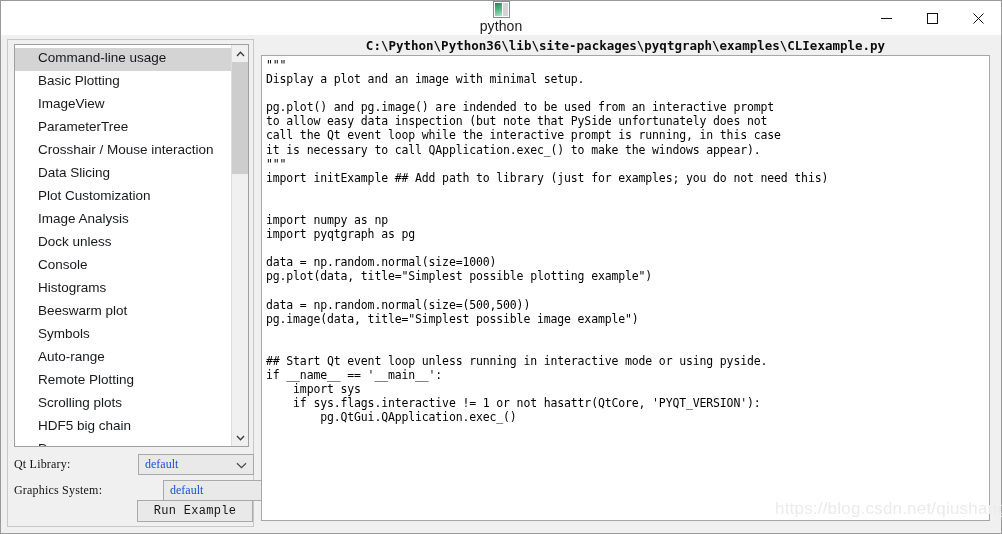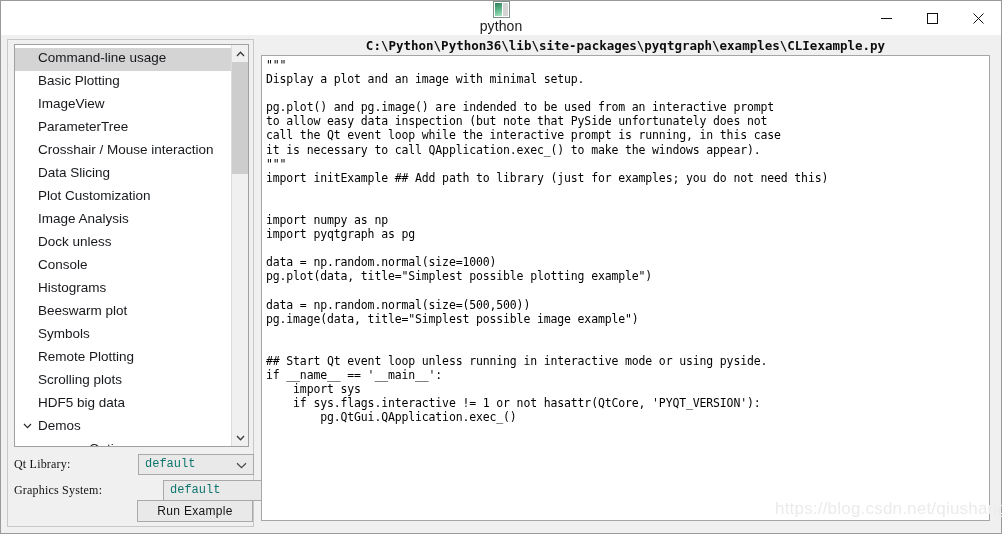--- a/index.html
+++ b/index.html
@@ -129,36 +129,36 @@
     letter-spacing: .2px;
   }
   .combo {
     position: relative;
     width: 116px; height: 21px;
     background: #e9e9e9;
     border: 1px solid #a9a9a9;
     display: flex; align-items: center;
   }
   .combo .cval {
-    font-family: Liberation Mono, monospace;
+    font-family: Liberation Serif, serif;
     font-size: 12px;
-    color: #0f766e;
+    color: #1d4ed8;
     padding-left: 6px;
   }
   .combo .carrow {
     position: absolute; right: 6px; top: 0;
     height: 21px; display: flex; align-items: center;
   }
   #runbtn {
     position: absolute;
     left: 136px; top: 499px;
     width: 116px; height: 22px;
     background: #e9e9e9;
     border: 1px solid #a9a9a9;
-    font-family: Liberation Sans, sans-serif;
+    font-family: Liberation Mono, monospace;
     font-size: 12px;
     color: #161616;
     display: flex; align-items: center; justify-content: center;
     letter-spacing: .3px;
   }
 
   
   #pathheader {
     position: absolute;
     left: 260px; top: 36px;
@@ -244,23 +244,24 @@
           <div class="li"><span>ParameterTree</span></div>
           <div class="li"><span>Crosshair / Mouse interaction</span></div>
           <div class="li"><span>Data Slicing</span></div>
           <div class="li"><span>Plot Customization</span></div>
           <div class="li"><span>Image Analysis</span></div>
           <div class="li"><span>Dock unless</span></div>
           <div class="li"><span>Console</span></div>
           <div class="li"><span>Histograms</span></div>
           <div class="li"><span>Beeswarm plot</span></div>
           <div class="li"><span>Symbols</span></div>
+          <div class="li"><span>Auto-range</span></div>
           <div class="li"><span>Remote Plotting</span></div>
           <div class="li"><span>Scrolling plots</span></div>
-          <div class="li"><span>HDF5 big data</span></div>
+          <div class="li"><span>HDF5 big chain</span></div>
           <div class="li"><span class="twisty">
               <svg width="9" height="6" viewBox="0 0 9 6">
                 <polyline points="1,1 4.5,4.7 8,1" fill="none" stroke="#2a2a2a" stroke-width="1.2"></polyline>
               </svg>
             </span><span>Demos</span></div>
           <div class="li indent1"><span>Optics</span></div>
           <div class="li indent1"><span>Special relativity</span></div>
           <div class="li indent1"><span>Verlet chain</span></div>
         </div>
 

